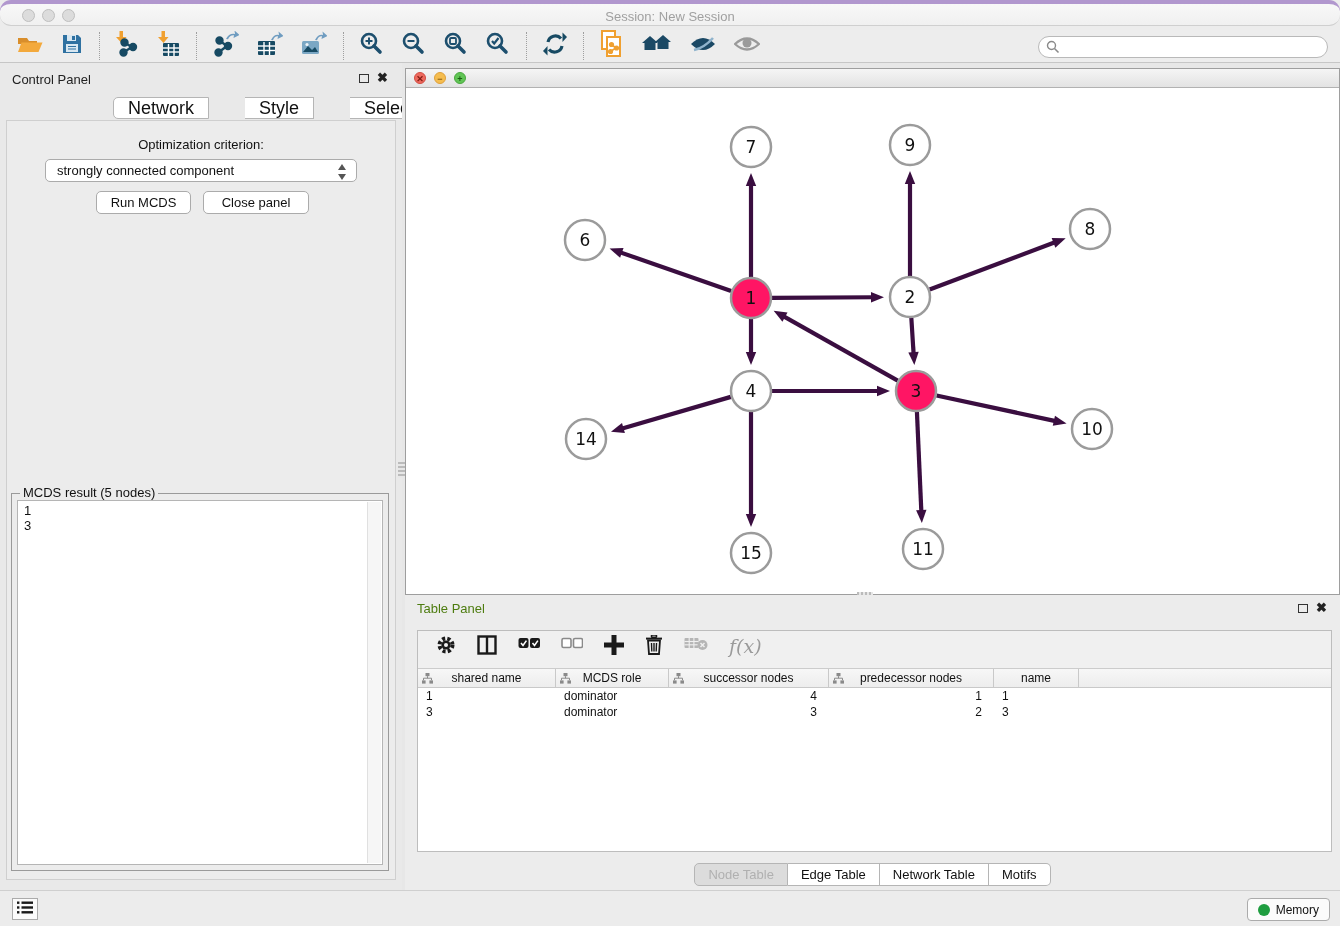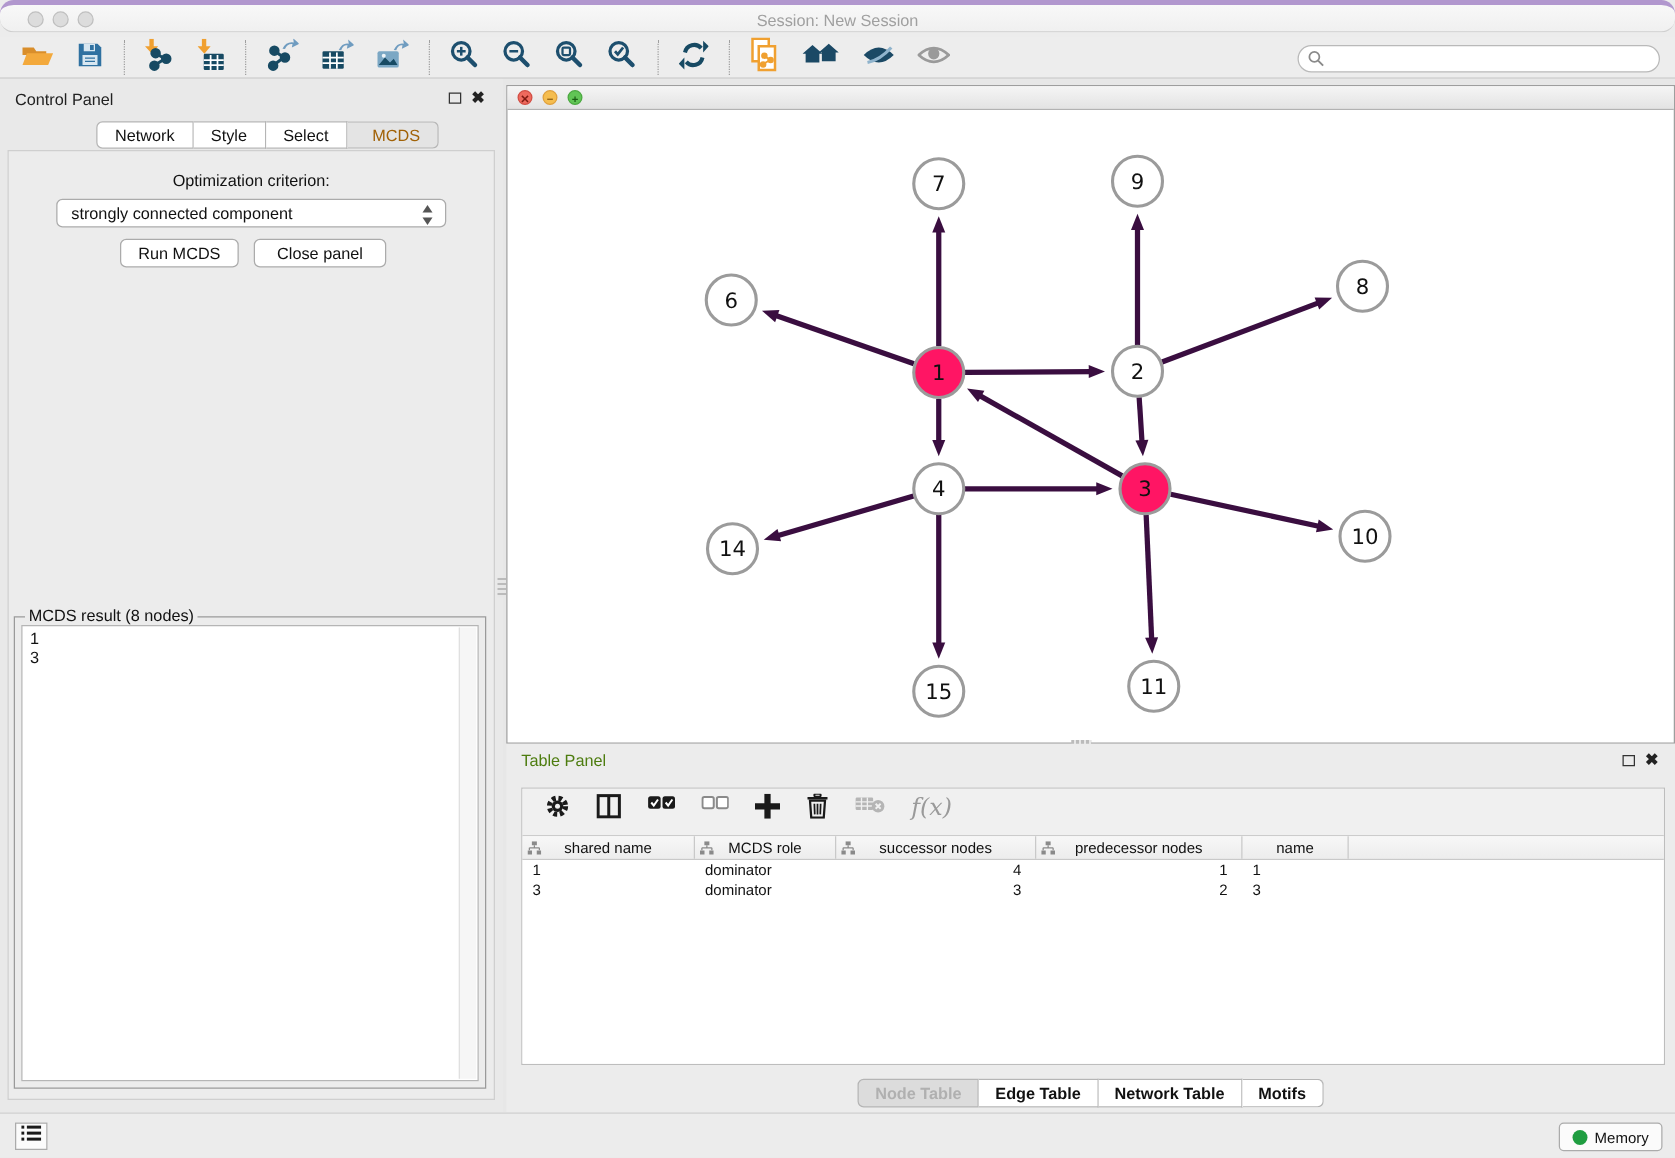--- a/index.html
+++ b/index.html
@@ -24,22 +24,22 @@
   #global-search { width:290px; height:22px; border:1px solid #b9b9b9; border-radius:11px;
     background:#fff; padding-left:26px; font-size:12px; outline:none; }
   #search-glyph { position:absolute; left:8px; top:4px; }
 
   
   #control-panel { left:0; top:63px; width:402px; height:827px; background:#e9e9e9; }
   #cp-title { left:12px; top:9px; font-size:13px; color:#222; }
   .panel-float { width:10px; height:9px; border:1.5px solid #333; top:11px; }
   .panel-close { top:7px; font-size:13px; font-weight:bold; color:#222; }
   #cp-tabs { left:77px; top:34px; display:flex; }
-  .tab { height:22px; padding:0 14px; font-size:13px; line-height:21px; background:#fff;
-    border:1px solid #b5b5b5; border-left:none; color:#111; }
+  .tab { height:22px; padding:0 14px; font-size:18px; line-height:21px; background:#fff;
+    border:1px solid #b5b5b5; border-left:none; color:#111;margin-left:36px; }
   .tab:first-child { border-left:1px solid #b5b5b5; border-radius:5px 0 0 5px; }
   .tab.last { border-radius:0 5px 5px 0; }
   .tab.disabled-active { background:#e4e4e4; color:#a16207;padding-left:20px; }
   #cp-content { left:6px; top:57px; width:390px; height:760px;
     background:#ececec; border:1px solid #cfcfcf; }
   #opt-label { width:100%; text-align:center; top:16px; font-size:13px; color:#111; }
   #criterion-select { left:38px; top:38px; width:312px; height:23px; background:#fff;
     border:1px solid #ababab; border-radius:5px; font-size:13px; line-height:21px;
     padding-left:11px; color:#111; }
   #criterion-arrows { right:9px; top:4px; position:absolute; }
@@ -88,21 +88,21 @@
     align-items:center; justify-content:center; }
   .th .attr-ic { position:absolute; left:4px; top:4px; }
   .c0 { width:138px; } .c1 { width:113px; } .c2 { width:160px; }
   .c3 { width:165px; } .c4 { width:85px; } .cf { flex:1; border-right:none; }
   #table-body { flex:1; background:#fff; font-size:12px; color:#111; overflow:hidden; }
   .trow { display:flex; height:16px; line-height:16px; }
   .td { padding:0 8px; }
   .td.r { text-align:right; padding-right:12px; }
   #tp-tabs { position:absolute; left:0; top:268px; width:100%;
     display:flex; justify-content:center; }
-  .tp-tab { height:23px; padding:0 13px; font-size:13px; font-weight:bold; line-height:22px;
+  .tp-tab { height:23px; padding:0 13px; font-size:13px; font-weight:normal; line-height:22px;
     background:#fff; border:1px solid #b5b5b5; border-left:none; color:#111; }
   .tp-tab:first-child { border-left:1px solid #b5b5b5; border-radius:5px 0 0 5px; }
   .tp-tab.last { border-radius:0 5px 5px 0; }
   .tp-tab.disabled-active { background:#dcdcdc; color:#b0b0b0; }
 
   
   #statusbar { left:0; top:890px; width:1340px; height:36px; background:#ececec;
     border-top:1px solid #cfcfcf;padding-left:24px; }
   #list-btn { left:12px; top:7px; width:26px; height:22px; background:#fbfbfb;
     border:1px solid #ababab; display:flex; align-items:center; justify-content:center; }
@@ -296,21 +296,21 @@
     <div id="criterion-select" class="abs">
       <span>strongly connected component</span>
       <span id="criterion-arrows"><svg width="10" height="16" viewBox="0 0 10 16">
             <polygon points="5,0 9,6 1,6" fill="#555"></polygon>
             <polygon points="5,16 9,10 1,10" fill="#555"></polygon>
           </svg></span>
     </div>
     <div id="run-btn" class="push-btn abs">Run MCDS</div>
     <div id="closepanel-btn" class="push-btn abs">Close panel</div>
     <div id="mcds-fieldset" class="abs">
-      <span id="mcds-legend">MCDS result (8 nodes)</span>
+      <span id="mcds-legend">MCDS result (5 nodes)</span>
       <div id="mcds-text">
         <div>1</div>
         <div>3</div>
         <div id="mcds-scroll"></div>
       </div>
     </div>
   </div>
 </div>
 
 <div id="right-area" class="abs">

